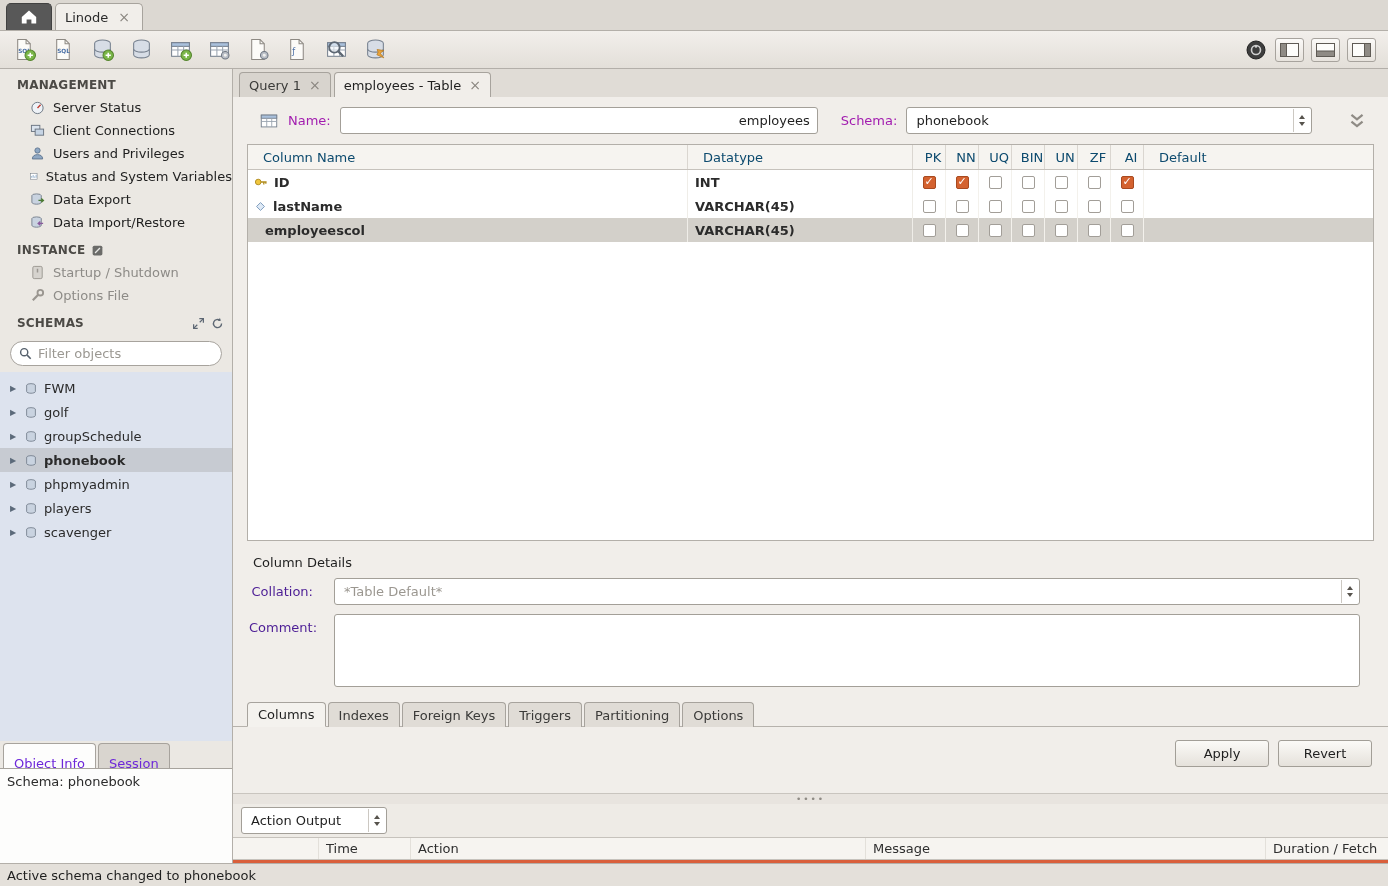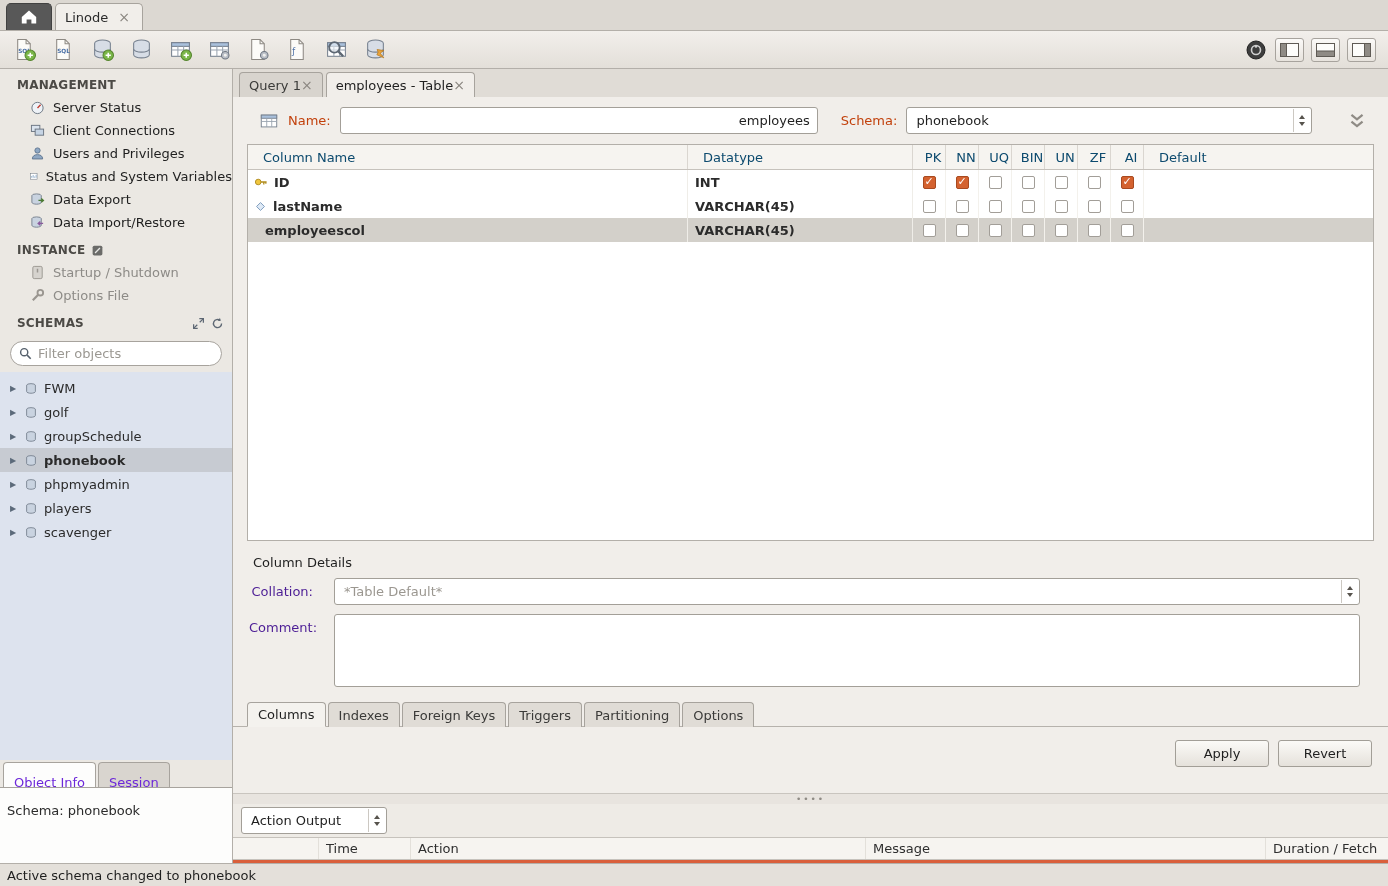--- a/index.html
+++ b/index.html
@@ -40,30 +40,30 @@
   .schemas-filter input { border:none; outline:none; flex:1; font:13px "DejaVu Sans",sans-serif; color:#444; background:transparent; }
   .schemas-filter input::placeholder { color:#9b9892; }
   .schema-list { flex:1; background:#dde3ee; overflow:hidden; padding-top:4px; }
   .schema-row { height:24px; display:flex; align-items:center; gap:6px; padding-left:8px; }
   .schema-row .tri { color:#5c6a7a; font-size:8px; width:10px; text-align:center; }
   .schema-row.selected { background:#c7cbd2; font-weight:bold; }
   .info-tabs { height:27px; display:flex; align-items:flex-end; padding-left:3px; gap:2px; flex:none; }
   .info-tab { height:25px; padding:12px 10px; display:flex; align-items:flex-start; border:1px solid #a7a39d;
     border-bottom:none; border-radius:4px 4px 0 0; background:#d9d5cf; color:#6d28d9; }
   .info-tab.active { background:#fdfdfc; }
-  .info-panel { height:76px; background:#fdfdfc; border-top:1px solid #a7a39d; padding:15px 7px; flex:none; }
+  .info-panel { height:95px; background:#fdfdfc; border-top:1px solid #a7a39d; padding:5px 7px; flex:none; }
   
   .main { flex:1; min-width:0; display:flex; flex-direction:column; background:#f1eeea; overflow:hidden; }
   .main-tabs { height:28px; background:#e0dcd6; display:flex; align-items:flex-end; padding-left:6px; gap:3px; flex:none; }
-  .mtab { height:25px; display:flex; align-items:center; padding:0 9px; border:1px solid #a7a39d;
+  .mtab { height:25px; display:flex; align-items:center; gap:8px; padding:0 9px; border:1px solid #a7a39d;
     border-bottom:none; border-radius:4px 4px 0 0; background:#d8d4ce; color:#3b3b39; }
   .mtab.active { background:#f1eeea; color:#1f1f1f; }
   .editor { flex:1; display:flex; flex-direction:column; overflow:hidden; }
   .name-row { height:47px; display:flex; align-items:center; padding:0 18px 0 26px; gap:9px; flex:none; }
-  .field-label { color:#c2410c; }
+  .field-label { color:#a21caf; }
   .name-input { width:478px; height:27px; background:#fff; border:1px solid #a39f98; border-radius:3px;
     padding:0 7px; font:13px "DejaVu Sans",sans-serif; color:#1f1f1f;text-align:right; }
   .combo { height:27px; background:#fff; border:1px solid #a39f98; border-radius:3px; position:relative;
     display:flex; align-items:center; padding:0 22px 0 9px; color:#1f1f1f; }
   .combo.gray-text { color:#9b9790; }
   .stepper { position:absolute; right:1px; top:1px; bottom:1px; width:17px; border-left:1px solid #ccc8c2;
     display:flex; flex-direction:column; align-items:center; justify-content:center; gap:3px; }
   .tu { width:0; height:0; border-left:3.5px solid transparent; border-right:3.5px solid transparent; border-bottom:4px solid #57534d; }
   .td { width:0; height:0; border-left:3.5px solid transparent; border-right:3.5px solid transparent; border-top:4px solid #57534d; }
   .schema-combo { width:406px; }

